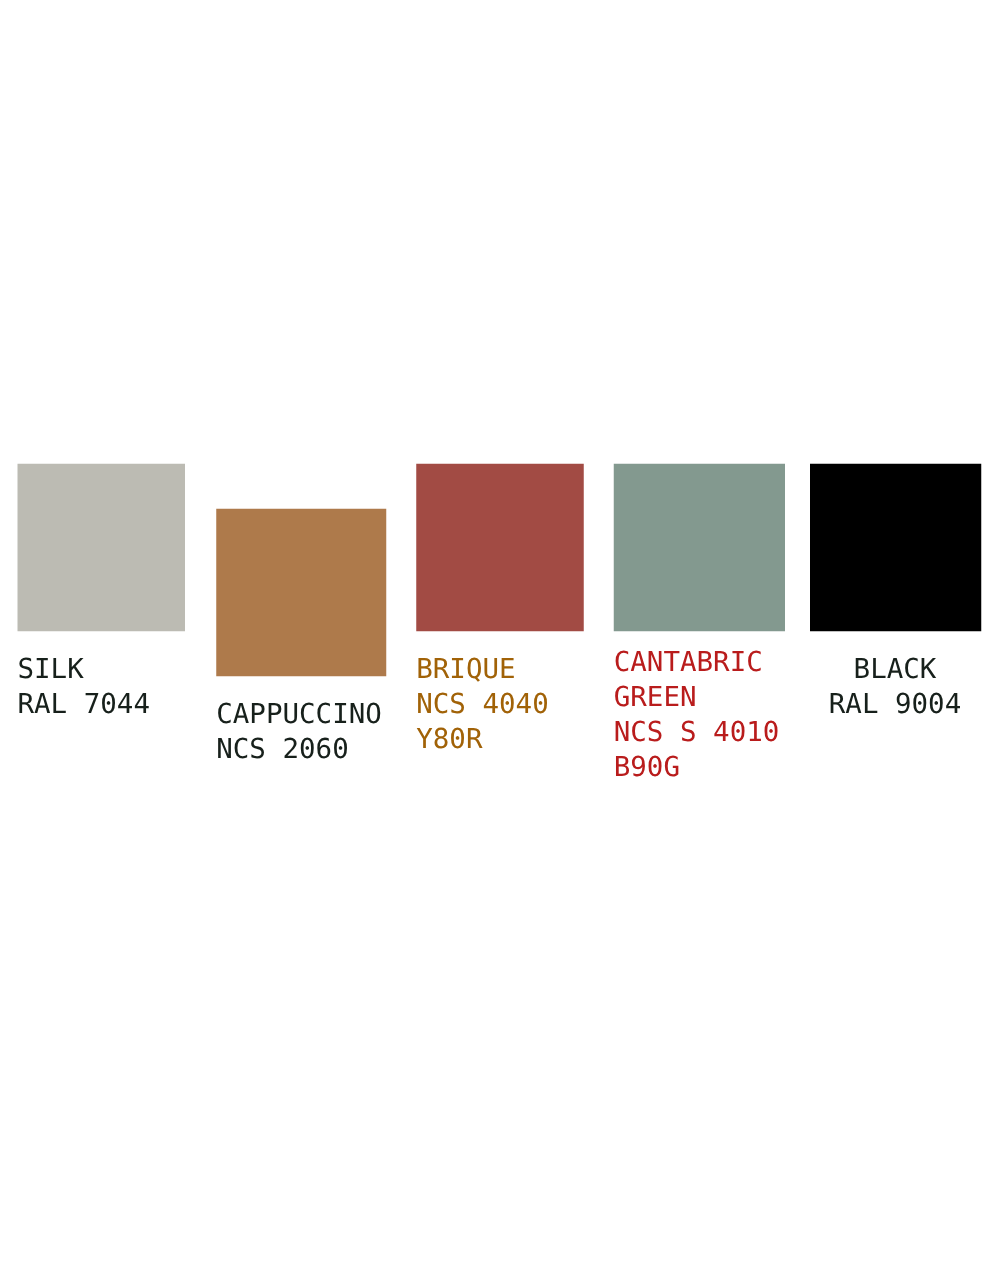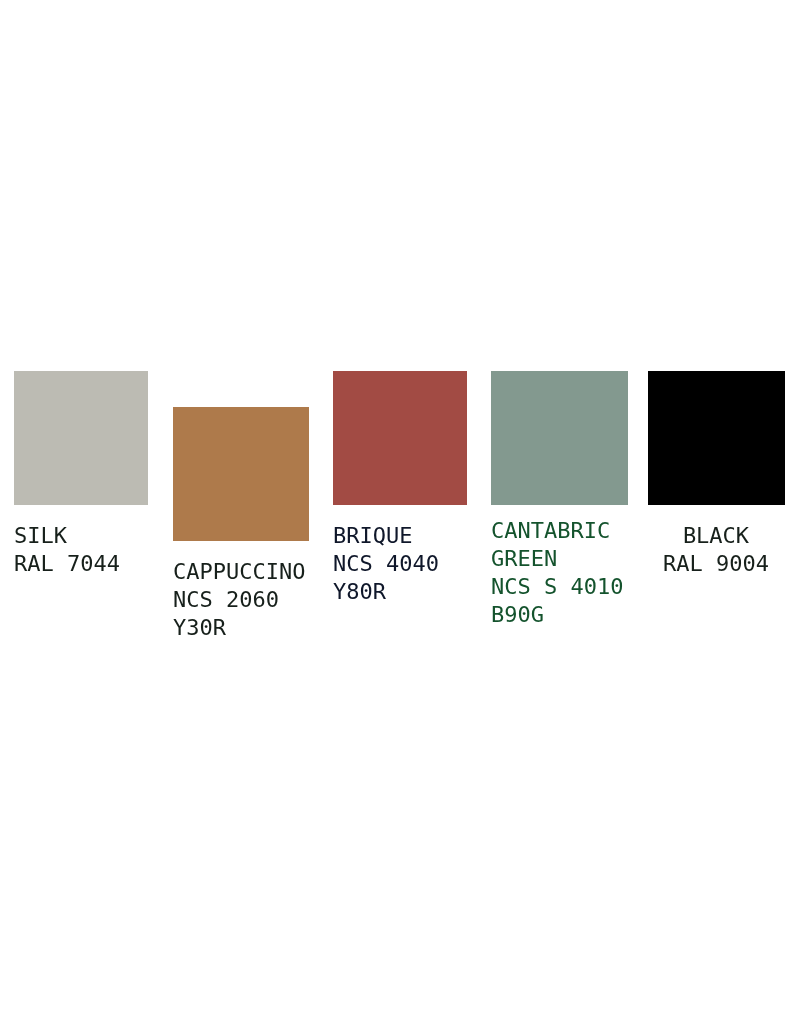--- a/index.html
+++ b/index.html
@@ -68,36 +68,35 @@
       <span class="swatch-label-line">SILK</span>
       <span class="swatch-label-line">RAL 7044</span>
     </div>
   </div>
 
   <div class="swatch-col c1">
     <div class="swatch-chip" style="background: rgb(174, 122, 75);"></div>
     <div class="swatch-labels" style="color: rgb(23, 32, 27);">
       <span class="swatch-label-line">CAPPUCCINO</span>
       <span class="swatch-label-line">NCS 2060</span>
-      <span class="swatch-label-line">Y30R</span>
     </div>
   </div>
 
   <div class="swatch-col c2">
     <div class="swatch-chip" style="background: rgb(162, 75, 68);"></div>
-    <div class="swatch-labels" style="color: #0f172a;">
+    <div class="swatch-labels" style="color: #a16207;">
       <span class="swatch-label-line">BRIQUE</span>
       <span class="swatch-label-line">NCS 4040</span>
       <span class="swatch-label-line">Y80R</span>
     </div>
   </div>
 
   <div class="swatch-col c3">
     <div class="swatch-chip" style="background: rgb(131, 153, 143);"></div>
-    <div class="swatch-labels" style="color: #14532d; margin-top: 12px;">
+    <div class="swatch-labels" style="color: #b91c1c; margin-top: 12px;">
       <span class="swatch-label-line">CANTABRIC</span>
       <span class="swatch-label-line">GREEN</span>
       <span class="swatch-label-line">NCS S 4010</span>
       <span class="swatch-label-line">B90G</span>
     </div>
   </div>
 
   <div class="swatch-col c4">
     <div class="swatch-chip" style="background: rgb(0, 0, 0);"></div>
     <div class="swatch-labels" style="color: rgb(23, 32, 27);">

